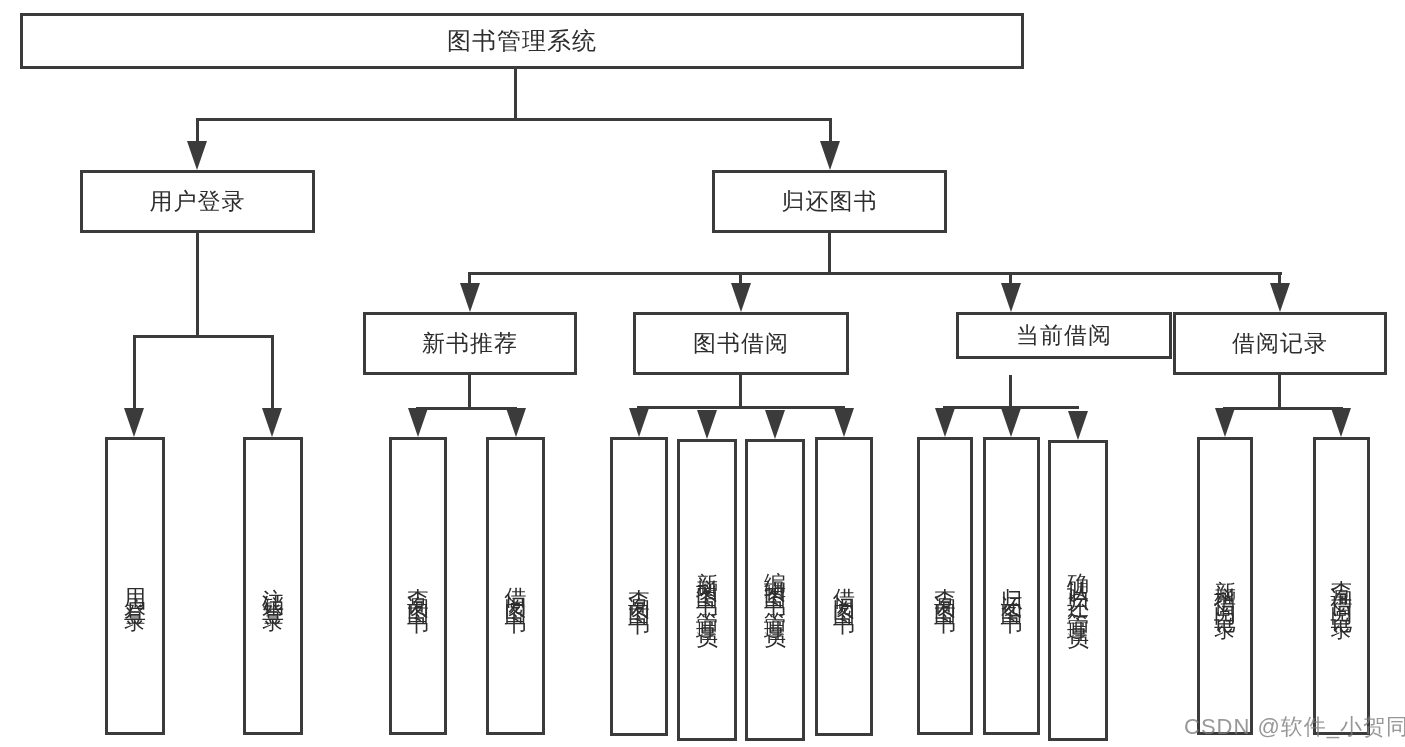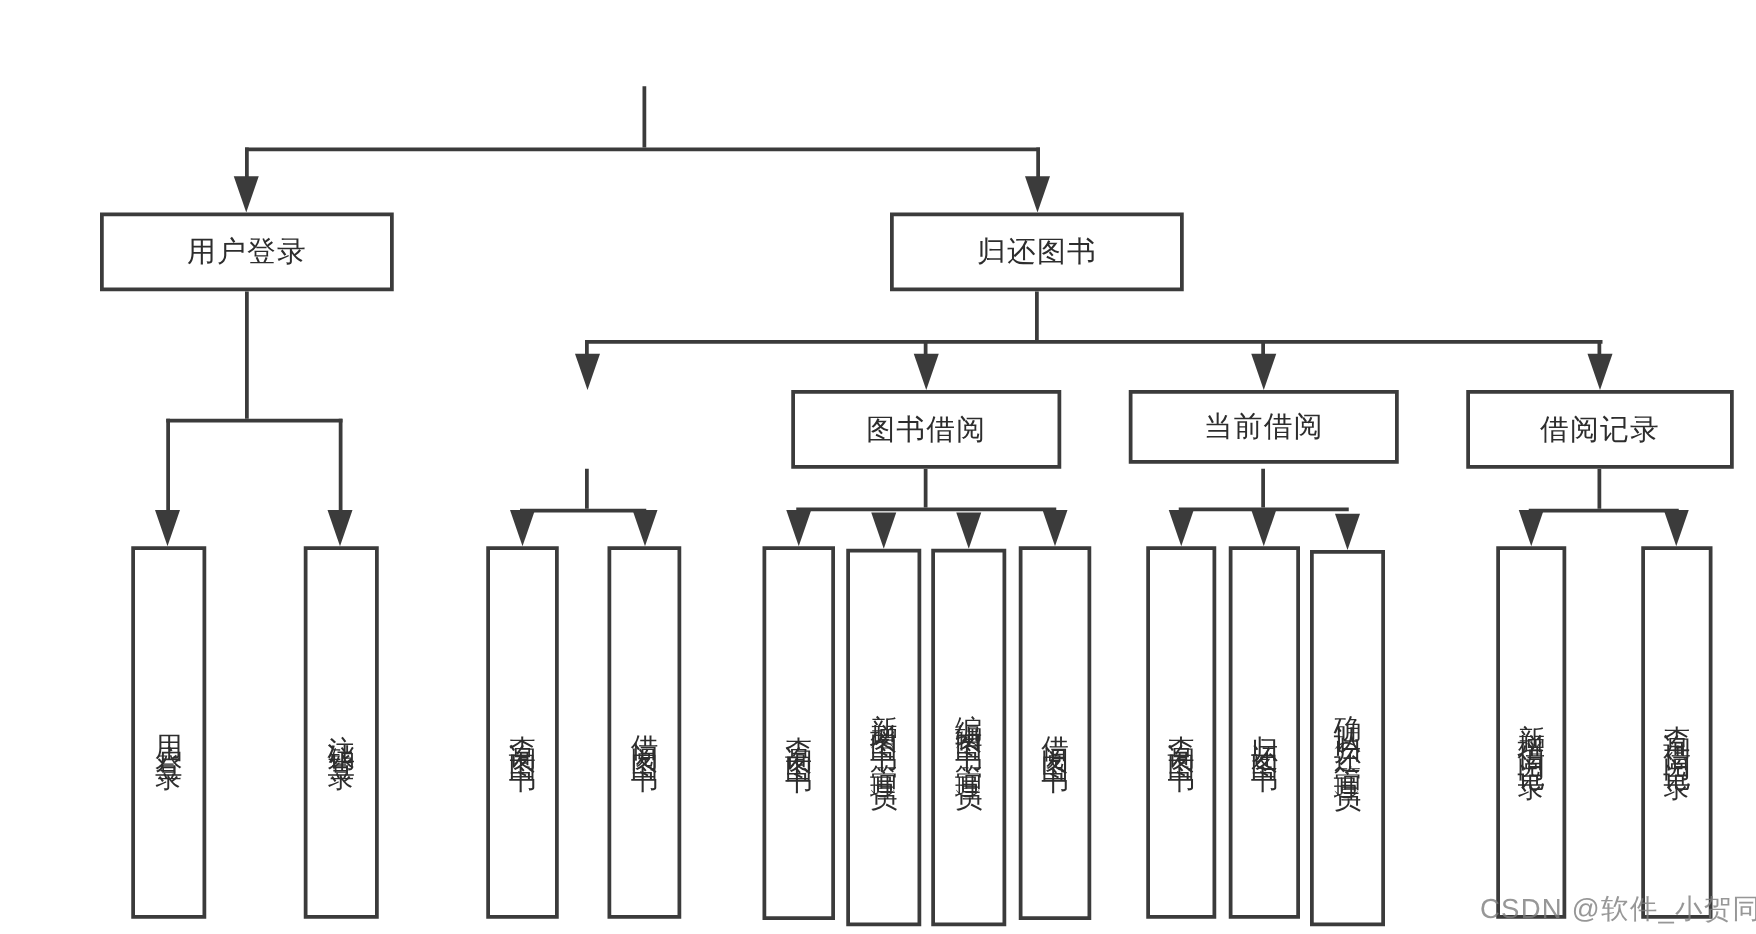--- a/index.html
+++ b/index.html
@@ -77,39 +77,45 @@
   <div class="hline" style="left:943px;top:406px;width:136px;"></div>
   <div class="arrow" style="left:935px;top:408px;"></div>
   <div class="arrow" style="left:1001px;top:408px;"></div>
   <div class="arrow" style="left:1068px;top:411px;"></div>
 
   <div class="vline" style="left:1278px;top:375px;height:32px;"></div>
   <div class="hline" style="left:1223px;top:407px;width:120px;"></div>
   <div class="arrow" style="left:1215px;top:408px;"></div>
   <div class="arrow" style="left:1331px;top:408px;"></div>
 
+  <div class="box hbox root" style="left:20px;top:13px;width:1004px;height:56px;">
+    <span>图书管理系统</span>
+  </div>
 
   <div class="box hbox" style="left:80px;top:170px;width:235px;height:63px;">
     <span>用户登录</span>
   </div>
   <div class="box hbox" style="left:712px;top:170px;width:235px;height:63px;">
     <span>归还图书</span>
   </div>
 
   <div class="box vbox" style="left:105px;top:437px;width:60px;height:298px;">
     <span>用户登录</span>
   </div>
   <div class="box vbox" style="left:243px;top:437px;width:60px;height:298px;">
     <span>注销登录</span>
   </div>
 
+  <div class="box hbox" style="left:363px;top:312px;width:214px;height:63px;">
+    <span>新书推荐</span>
+  </div>
   <div class="box hbox" style="left:633px;top:312px;width:216px;height:63px;">
     <span>图书借阅</span>
   </div>
-  <div class="box hbox" style="left:903px;top:312px;width:216px;height:59px;">
+  <div class="box hbox" style="left:956px;top:312px;width:216px;height:47px;">
     <span>当前借阅</span>
   </div>
   <div class="box hbox" style="left:1173px;top:312px;width:214px;height:63px;">
     <span>借阅记录</span>
   </div>
 
   <div class="box vbox" style="left:389px;top:437px;width:58px;height:298px;">
     <span>查询图书</span>
   </div>
   <div class="box vbox" style="left:486px;top:437px;width:59px;height:298px;">

